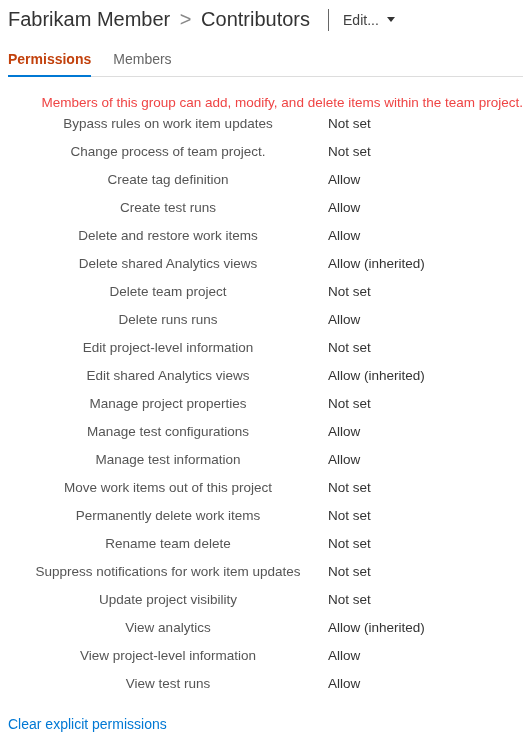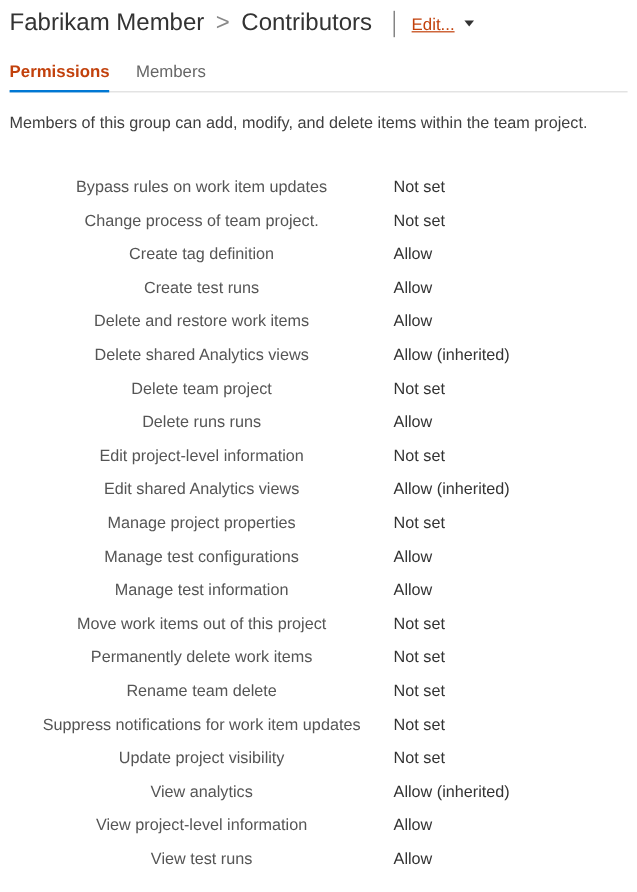--- a/index.html
+++ b/index.html
@@ -24,27 +24,26 @@
     .breadcrumb-part { color: #333; }
     .breadcrumb-sep { color: #888; margin: 0 4px; }
     .vdiv {
       width: 1px;
       height: 22px;
       background: #666;
       margin-left: 8px;
     }
     .edit-dropdown {
       font-size: 14px;
-      color: #c2410c;
+      color: #404040;
       display: flex;
       align-items: center;
       gap: 8px;
       cursor: pointer;
       padding-left: 4px;
-      text-decoration: underline;
     }
     .edit-dropdown .caret {
       width: 0; height: 0;
       border-left: 4px solid transparent;
       border-right: 4px solid transparent;
       border-top: 5px solid #333;
     }
     .tabs {
       display: flex;
       gap: 22px;
@@ -58,22 +57,23 @@
       cursor: pointer;
     }
     .tab.active {
       color: #c2410c;
       font-weight: 600;
       border-bottom: 2px solid #0078d4;
       margin-bottom: -1px;
     }
     .description {
       font-size: 13.5px;
-      color: #404040;
-      margin-bottom: 32px;
+      color: #ef4444;
+      margin-bottom: 0;
+      text-align: right;
     }
     .perm-table {
       display: grid;
       grid-template-columns: 320px 1fr;
       row-gap: 0;
     }
     .perm-row { display: contents; }
     .perm-label, .perm-value {
       padding: 5px 0;
       font-size: 13.5px;

